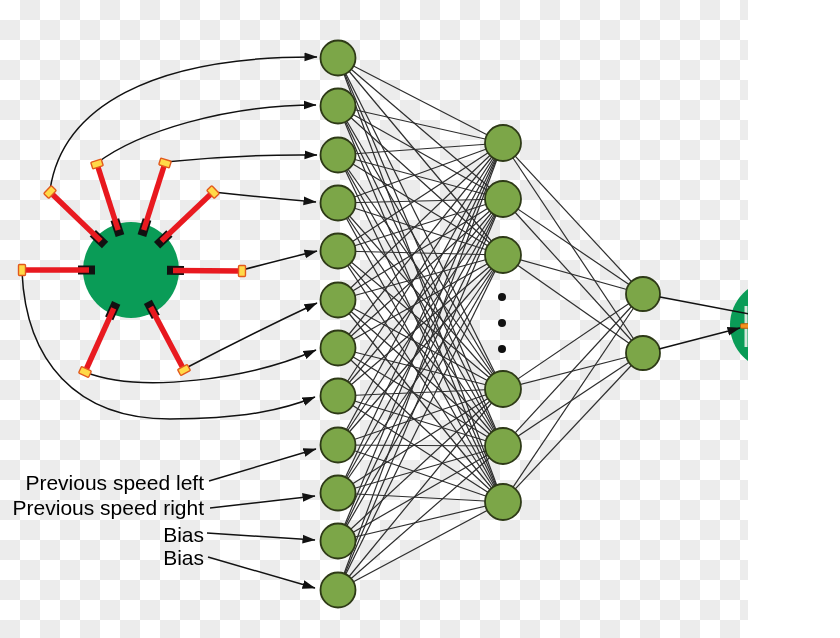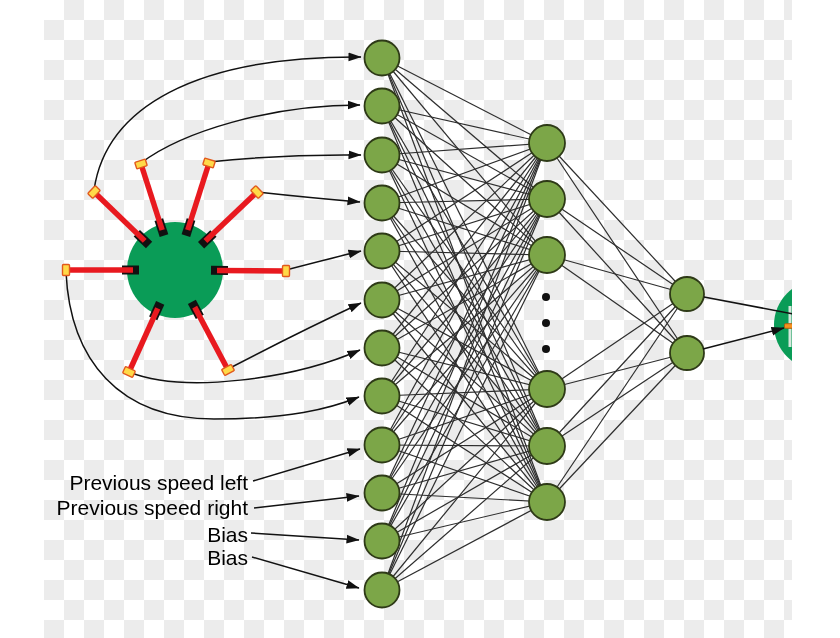--- a/index.html
+++ b/index.html
@@ -1,17 +1,17 @@
 <!DOCTYPE html>
 <html><head>
 <meta charset="utf-8">
 <style>
   html,body{margin:0;padding:0;}
   .stage{position:relative;width:748px;height:638px;overflow:hidden;
-         font-family:"Liberation Sans",sans-serif;margin-left:44px;}
+         font-family:"Liberation Sans",sans-serif;}
   svg{display:block;}
   .conn{fill:none;}
   .lbl{font-family:"Liberation Sans",sans-serif;font-size:21px;fill:#000;}
 </style>
 </head>
 <body>
 
 <div class="stage">
   <svg id="net-svg" width="840" height="638" viewBox="0 0 840 638">
     <defs>

